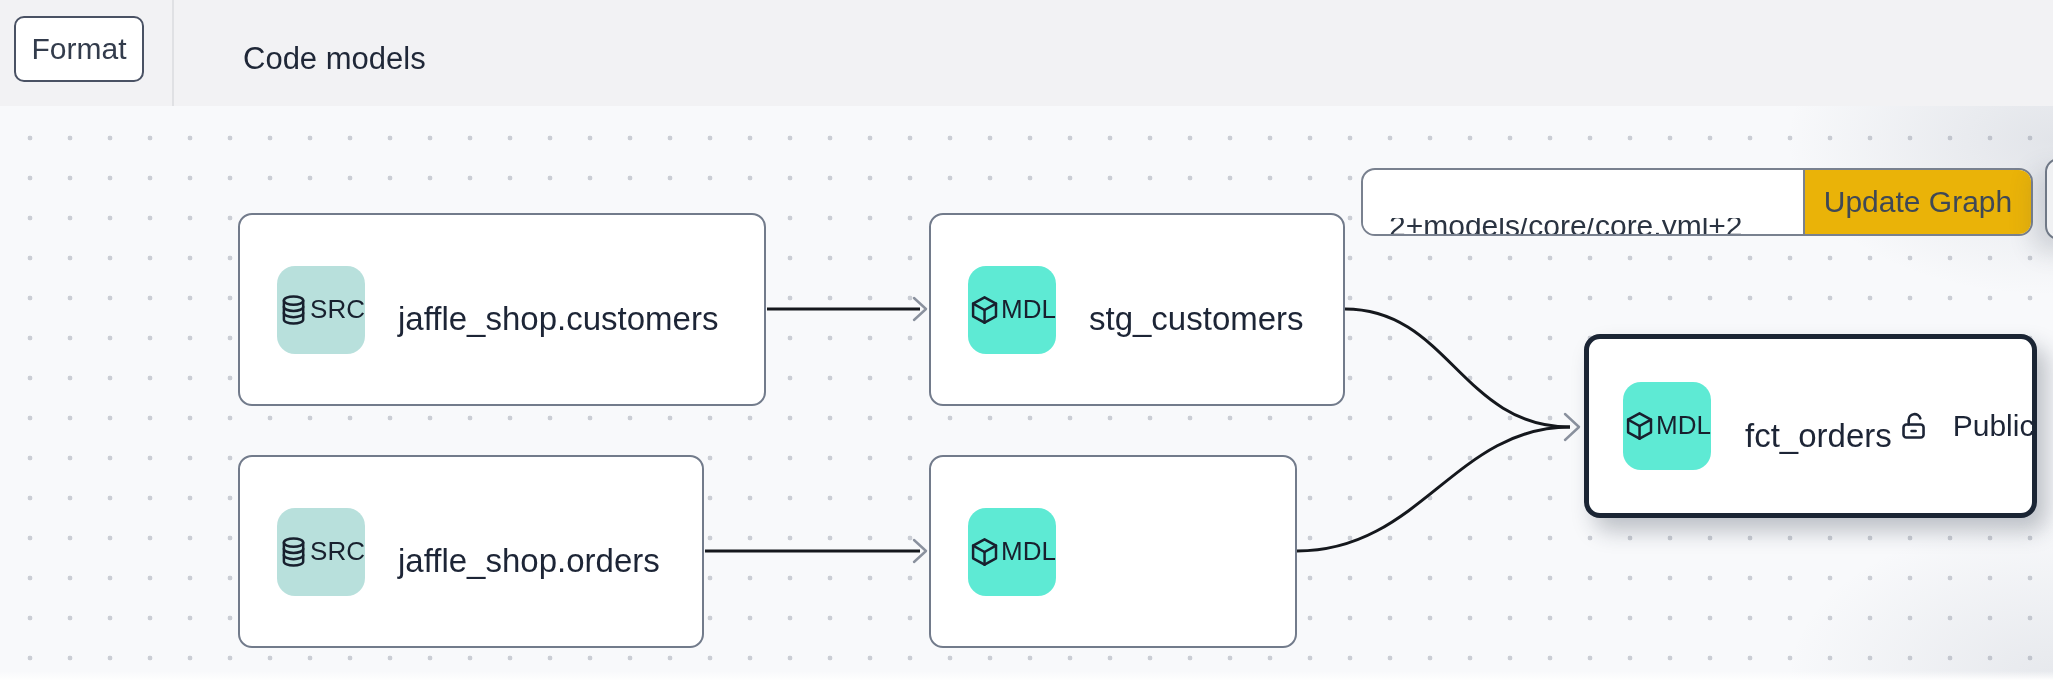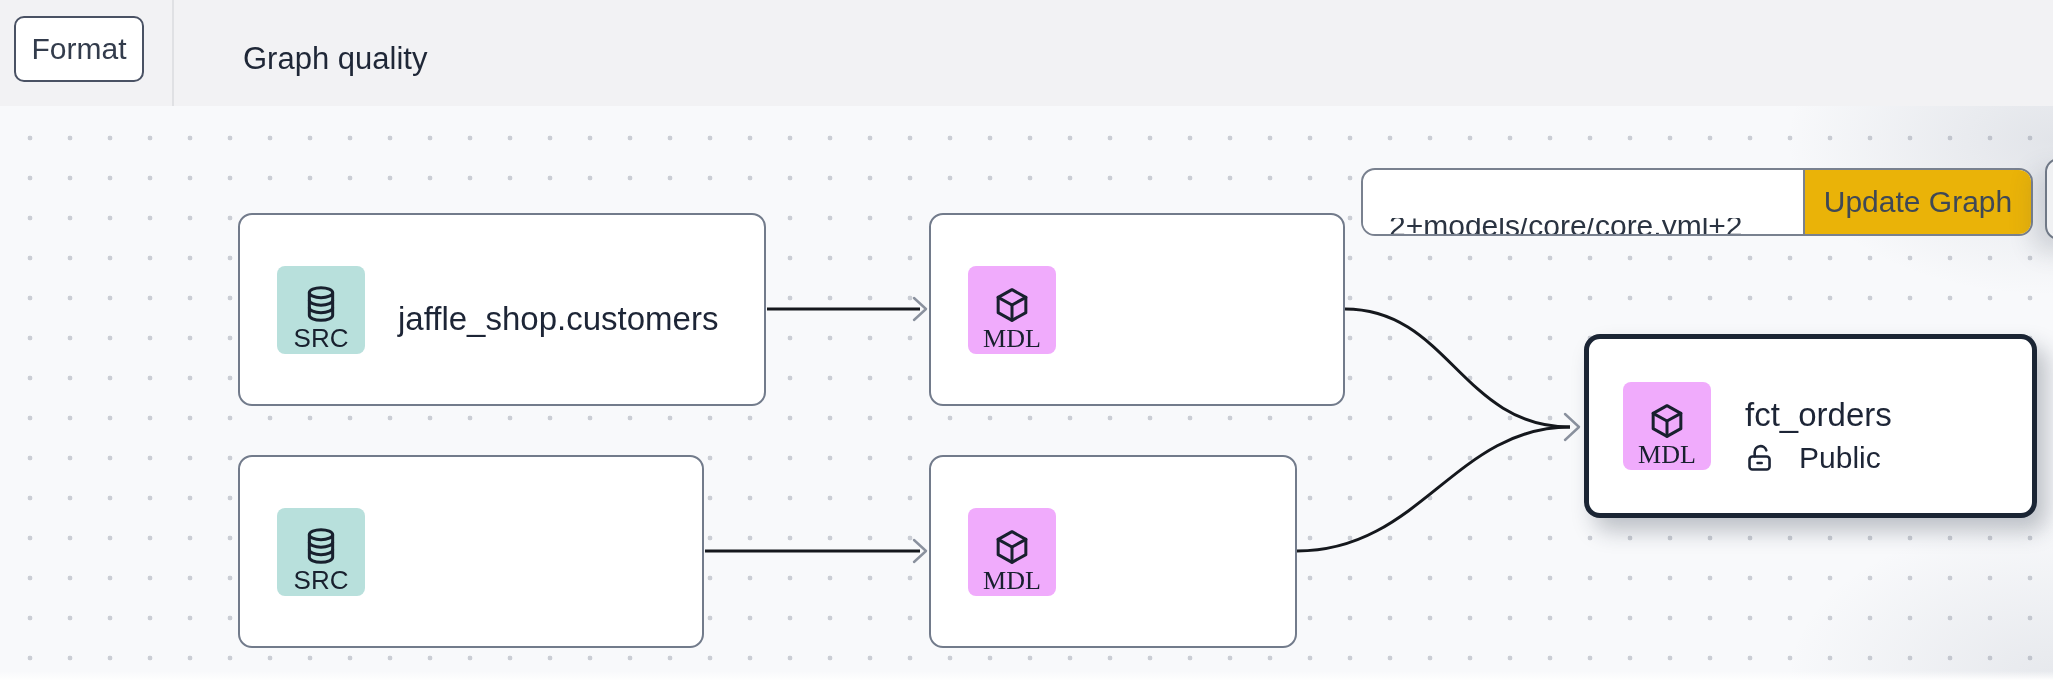--- a/index.html
+++ b/index.html
@@ -57,29 +57,29 @@
   .node{
     position:absolute;z-index:3;box-sizing:border-box;
     background:#ffffff;border:2px solid #727b8b;border-radius:14px;
     display:flex;align-items:center;padding-left:37px;gap:33px;cursor:pointer;
   }
   .node.selected{
     border:5px solid #1b2534;border-radius:16px;padding-left:34px;gap:34px;
     box-shadow:10px 13px 22px rgba(30,40,60,.27);
   }
   .badge{
-    width:88px;height:88px;border-radius:8px;flex:0 0 auto;
-    display:flex;flex-direction:column;align-items:center;justify-content:flex-end;
+    width:88px;height:88px;border-radius:18px;flex:0 0 auto;
+    display:flex;align-items:center;justify-content:center;
   }
   .badge.src{background:#b8e0dc;}
-  .badge.mdl{background:#f0abfc;font-family:Liberation Serif, serif;}
+  .badge.mdl{background:#5eead4;}
   .badge svg{width:40px;height:40px;display:block;}
   .badge .badge-label{font-size:26px;color:#18202e;margin-top:-1px;font-weight:500;}
   .node-title{font-size:33px;color:#1d2536;white-space:nowrap;margin-top:19px;}
-  .node-body{display:flex;flex-direction:column;justify-content:flex-start;gap:7px;}
+  .node-body{display:flex;flex-direction:row;justify-content:flex-start;gap:7px;}
   .node-meta{display:flex;align-items:center;gap:23px;font-size:30px;color:#1d2536;}
   .node-meta svg{width:31px;height:31px;display:block;}
   
   .selector{
     position:absolute;left:1361px;top:168px;height:68px;z-index:4;
     display:flex;background:#ffffff;border:2px solid #79818f;border-radius:14px;
     overflow:hidden;box-sizing:border-box;
   }
   .selector input{
     width:388px;border:none;outline:none;background:#ffffff;
@@ -98,21 +98,21 @@
 </head>
 <body>
 
 <div class="screen">
 
   <div class="header">
     <button class="format-btn">Format</button>
     <div class="header-divider"></div>
     <nav class="tabs">
       <div class="tab">
-        <span>Graph quality</span>
+        <span>Code models</span>
       </div>
     </nav>
   </div>
 
   <div class="canvas">
     <div class="vignette"></div>
     <div class="bottom-fade"></div>
   </div>
 
   <svg class="edges" viewBox="0 0 2053 680">
@@ -140,32 +140,34 @@
 
   <div class="node" style="left:929px;top:213px;width:416px;height:193px;">
     <div class="badge mdl">
       <svg viewBox="0 0 24 24" fill="none" stroke="#18202e" stroke-width="1.8" stroke-linejoin="round" stroke-linecap="round">
         <path d="M12 2.8 L20.3 7.4 V16.6 L12 21.2 L3.7 16.6 V7.4 Z"></path>
         <path d="M3.7 7.4 L12 12 L20.3 7.4"></path>
         <path d="M12 12 V21.2"></path>
       </svg>
       <span class="badge-label">MDL</span>
     </div>
+    <div class="node-title">stg_customers</div>
   </div>
 
   <div class="node" style="left:238px;top:455px;width:466px;height:193px;">
     <div class="badge src">
       <svg viewBox="0 0 24 24" fill="none" stroke="#18202e" stroke-width="1.8" stroke-linecap="round">
         <ellipse cx="12" cy="5.2" rx="7" ry="3"></ellipse>
         <path d="M5 5.2 v13.6 c0 1.66 3.13 3 7 3 s7 -1.34 7 -3 V5.2"></path>
         <path d="M5 9.7 c0 1.66 3.13 3 7 3 s7 -1.34 7 -3"></path>
         <path d="M5 14.2 c0 1.66 3.13 3 7 3 s7 -1.34 7 -3"></path>
       </svg>
       <span class="badge-label">SRC</span>
     </div>
+    <div class="node-title">jaffle_shop.orders</div>
   </div>
 
   <div class="node" style="left:929px;top:455px;width:368px;height:193px;">
     <div class="badge mdl">
       <svg viewBox="0 0 24 24" fill="none" stroke="#18202e" stroke-width="1.8" stroke-linejoin="round" stroke-linecap="round">
         <path d="M12 2.8 L20.3 7.4 V16.6 L12 21.2 L3.7 16.6 V7.4 Z"></path>
         <path d="M3.7 7.4 L12 12 L20.3 7.4"></path>
         <path d="M12 12 V21.2"></path>
       </svg>
       <span class="badge-label">MDL</span>

